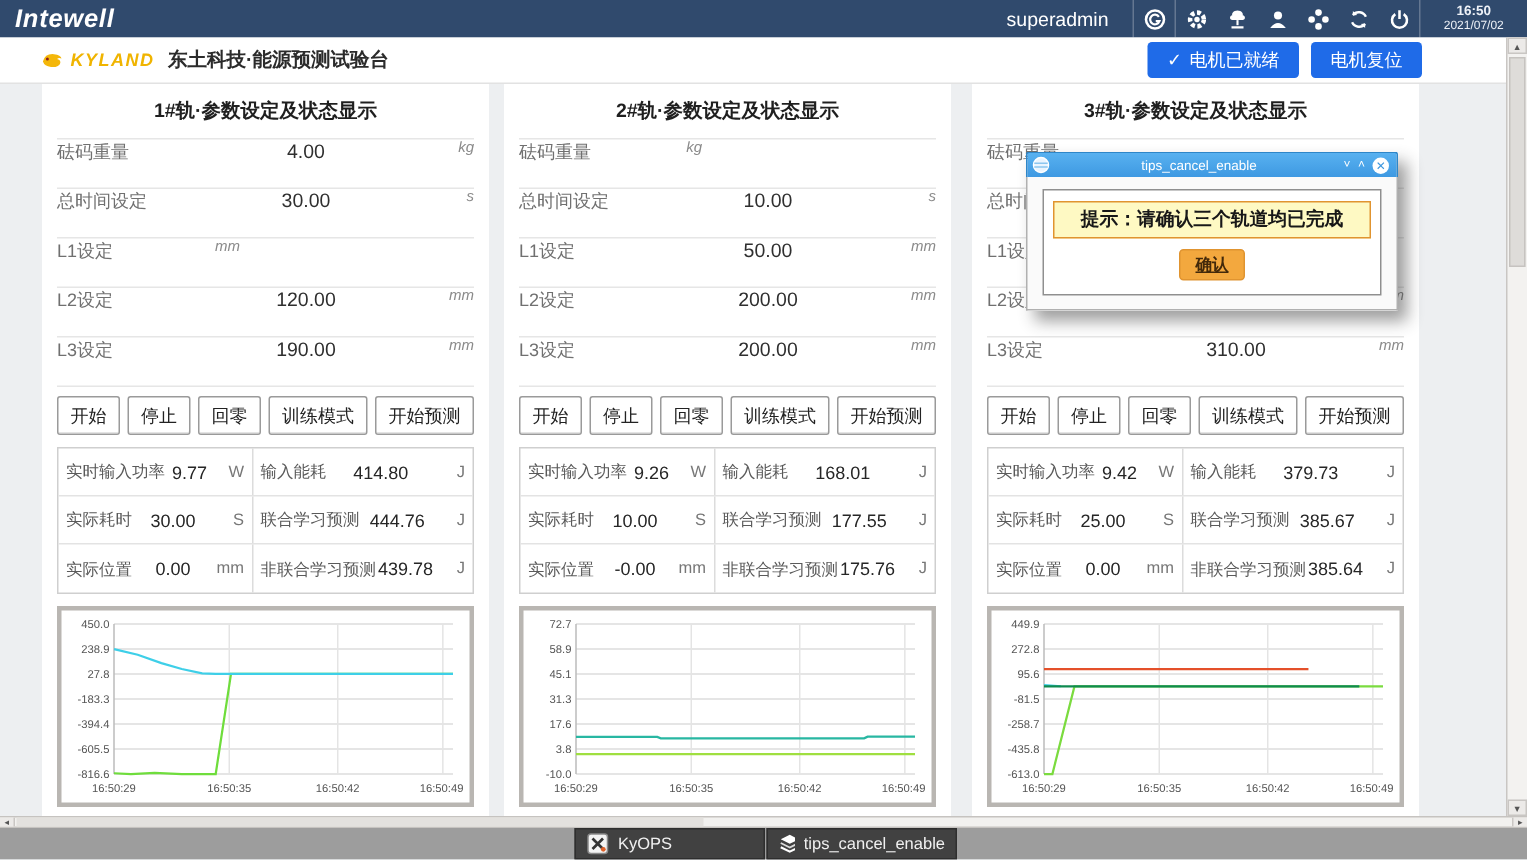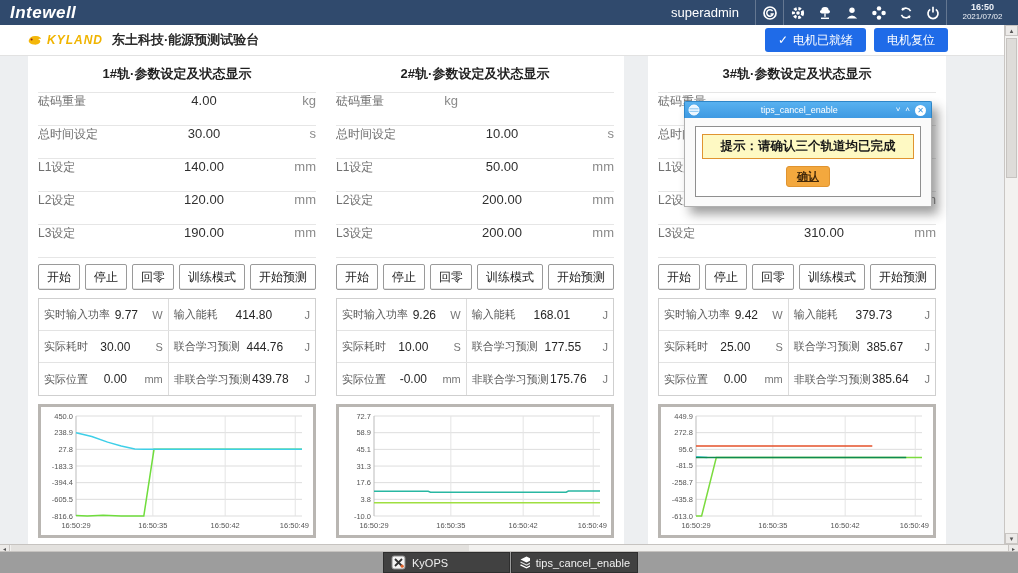--- a/index.html
+++ b/index.html
@@ -30,28 +30,28 @@
   .tab.active { color:#1d6fe6; }
   .tab.active::after { content:""; position:absolute; left:50%; transform:translateX(-50%); bottom:2px;
                        width:26px; height:3px; background:#1d6fe6; border-radius:1px; }
   .nav-actions { margin-left:auto; margin-right:56px; display:flex; gap:8px; }
   .action-btn { height:24px; background:#1f6be8; color:#fff; font-size:12px; border:none; border-radius:3px;
                 padding:0 13px; display:flex; align-items:center; gap:5px; cursor:pointer; }
 
   
   .content { position:absolute; left:0; top:56px; width:1004px; height:488px; background:#edeff1; }
   .card { position:absolute; top:0; height:488px; width:298px; background:#fff; }
-  .card.c1 { left:28px; } .card.c2 { left:326px; } .card.c3 { left:648px; }
+  .card.c1 { left:28px; } .card.c2 { left:336px; } .card.c3 { left:648px; }
   .card-title { height:36px; display:flex; align-items:center; justify-content:center;
                 font-size:13px; font-weight:bold; color:#1f1f1f; }
   .params { margin:0 10px; border-top:1px solid #e6e6e6; }
   .param-row { height:33px; display:flex; border-bottom:1px solid #e6e6e6; }
   .p-label { width:88px; font-size:12px; color:#707070; }
   .p-value { flex:1; text-align:center; font-size:13px; color:#2f2f2f; }
-  .p-unit { width:34px; text-align:right; font-size:13px; color:#8a8a8a; }
+  .p-unit { width:34px; text-align:right; font-size:10px; color:#8a8a8a;font-style:italic; }
   .btn-row { margin:6px 10px 0; display:flex; justify-content:space-between;border-radius:11px; }
   .ctl-btn { height:26px; background:#fff; border:1px solid #9a9a9a; border-radius:2px; font-size:12px;
              color:#222; padding:0 8px; cursor:pointer; box-shadow:inset 0 -1px 0 #e4e4e4;
              font-family:"Liberation Sans","DejaVu Sans",sans-serif; }
   .status-table { margin:8px 10px 0; border:1px solid #cfcfcf; }
   .st-row { display:flex; height:32px; border-bottom:1px solid #e3e3e3; }
   .st-row:last-child { border-bottom:none; }
   .st-cell { display:flex; align-items:center; padding:0 5px; min-width:0; }
   .st-cell.l { flex:0 0 47%; border-right:1px solid #dcdcdc; }
   .st-cell.r { flex:1; }
@@ -193,21 +193,20 @@
         <span class="p-value">4.00</span>
         <span class="p-unit">kg</span>
       </div>
       <div class="param-row">
         <span class="p-label">总时间设定</span>
         <span class="p-value">30.00</span>
         <span class="p-unit">s</span>
       </div>
       <div class="param-row">
         <span class="p-label">L1设定</span>
-        <span class="p-value">140.00</span>
         <span class="p-unit">mm</span>
       </div>
       <div class="param-row">
         <span class="p-label">L2设定</span>
         <span class="p-value">120.00</span>
         <span class="p-unit">mm</span>
       </div>
       <div class="param-row">
         <span class="p-label">L3设定</span>
         <span class="p-value">190.00</span>

